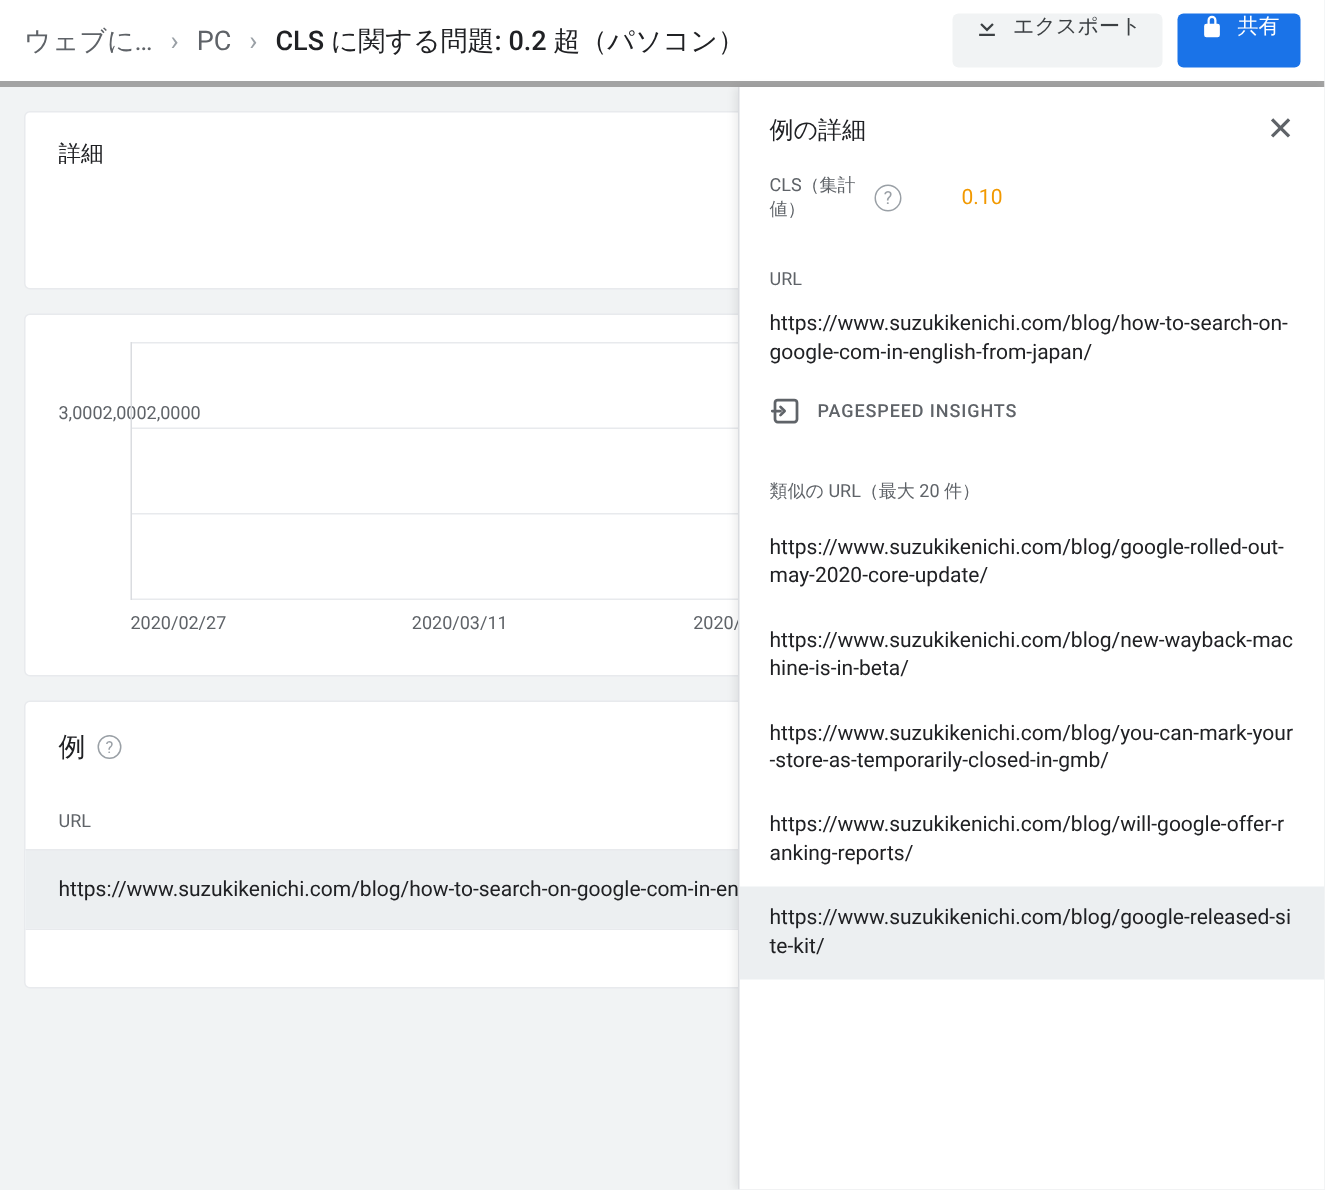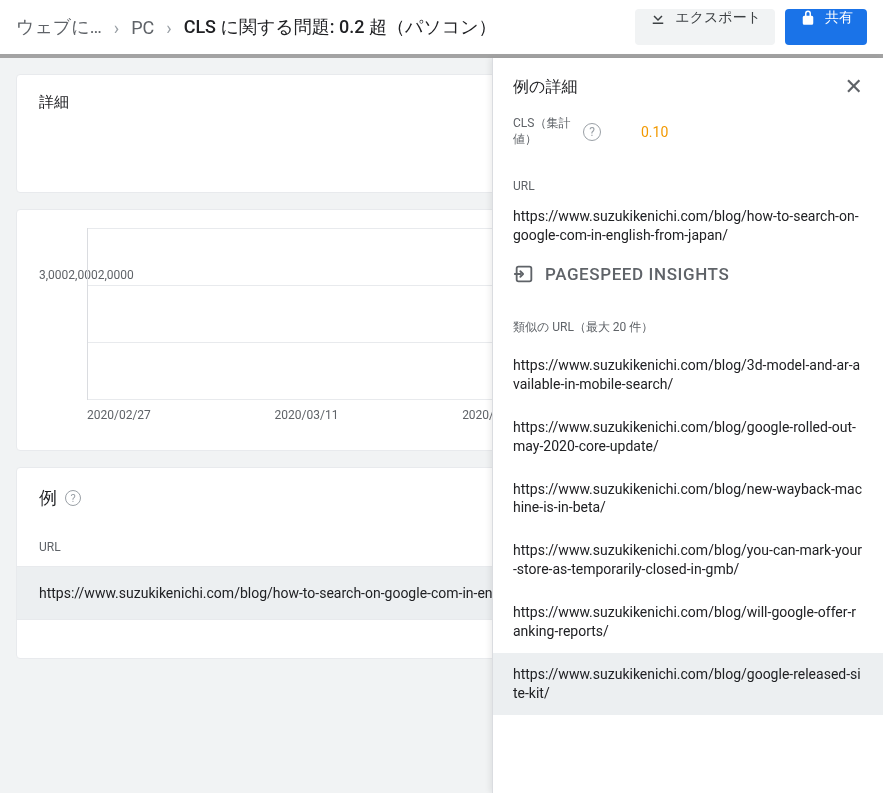--- a/index.html
+++ b/index.html
@@ -147,21 +147,21 @@
   .cls-label { font-size: 12px; color: #5f6368; width: 60px; line-height: 1.3; }
   .cls-help { width: 18px; height: 18px; border: 1.5px solid #9aa0a6; border-radius: 50%; display: inline-flex; align-items: center; justify-content: center; font-size: 12px; color: #9aa0a6; }
   .cls-value { color: #f29900; font-size: 14px; margin-left: 30px; }
 
   .drawer-subhead { font-size: 12px; color: #5f6368; padding: 16px 20px 8px 20px; }
   .drawer-url { font-size: 14px; color: #202124; padding: 6px 20px 14px 20px; word-break: break-all; line-height: 1.35; }
 
   .psi-link {
     display: flex; align-items: center; gap: 10px;
     padding: 4px 20px 18px 20px;
-    color: #5f6368; font-size: 17px; letter-spacing: 0.6px; font-weight: 500;
+    color: #5f6368; font-size: 12px; letter-spacing: 0.6px; font-weight: 500;
     cursor: pointer;
   }
   .psi-link svg { width: 22px; height: 22px; }
 
   .similar-list .url-item {
     padding: 12px 20px;
     font-size: 14px;
     color: #202124;
     word-break: break-all;
     line-height: 1.35;
@@ -314,20 +314,19 @@
   <div class="psi-link">
     <svg viewBox="0 0 24 24" fill="none" stroke="#5f6368" stroke-width="2">
       <rect x="4" y="4" width="16" height="16" rx="2"></rect>
       <path d="M2 12h6M8 9l3 3-3 3" stroke-linecap="round" stroke-linejoin="round"></path>
     </svg>
     <span>PAGESPEED INSIGHTS</span>
   </div>
 
   <div class="drawer-subhead">類似の URL（最大 20 件）</div>
   <div class="similar-list" id="similar-list">
-      <div class="url-item">https://www.suzukikenichi.com/blog/3d-model-and-ar-available-in-mobile-search/</div>
       <div class="url-item">https://www.suzukikenichi.com/blog/google-rolled-out-may-2020-core-update/</div>
       <div class="url-item">https://www.suzukikenichi.com/blog/new-wayback-machine-is-in-beta/</div>
       <div class="url-item">https://www.suzukikenichi.com/blog/you-can-mark-your-store-as-temporarily-closed-in-gmb/</div>
       <div class="url-item">https://www.suzukikenichi.com/blog/will-google-offer-ranking-reports/</div>
       <div class="url-item active">https://www.suzukikenichi.com/blog/google-released-site-kit/</div>
     </div>
 </div>
 
 </body></html>

